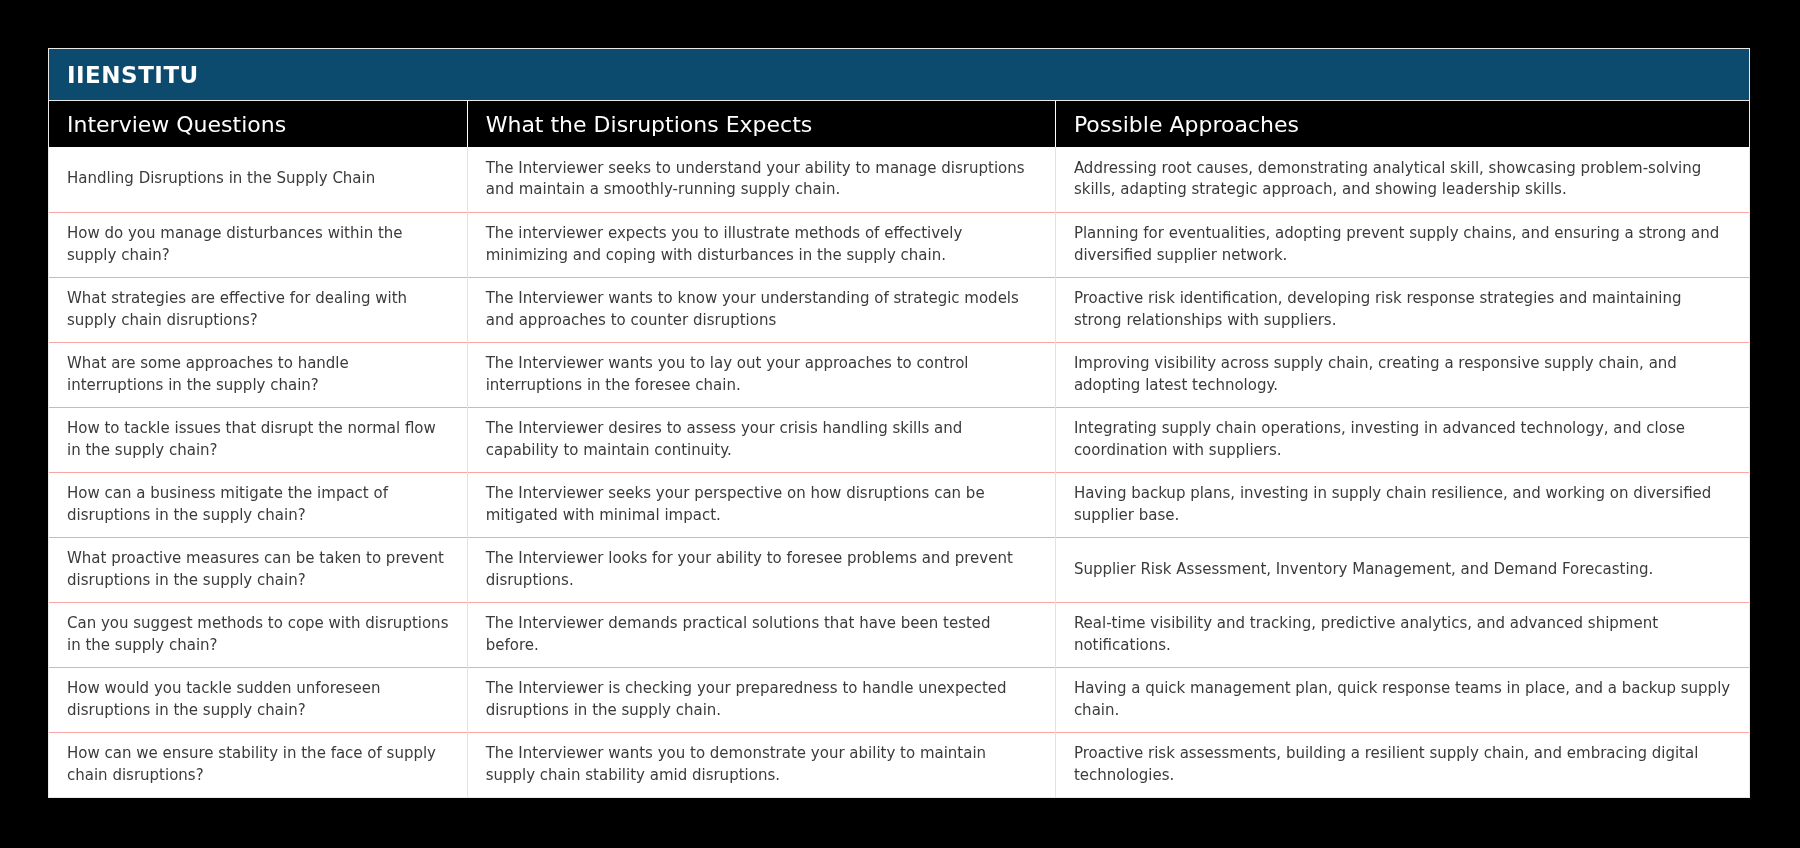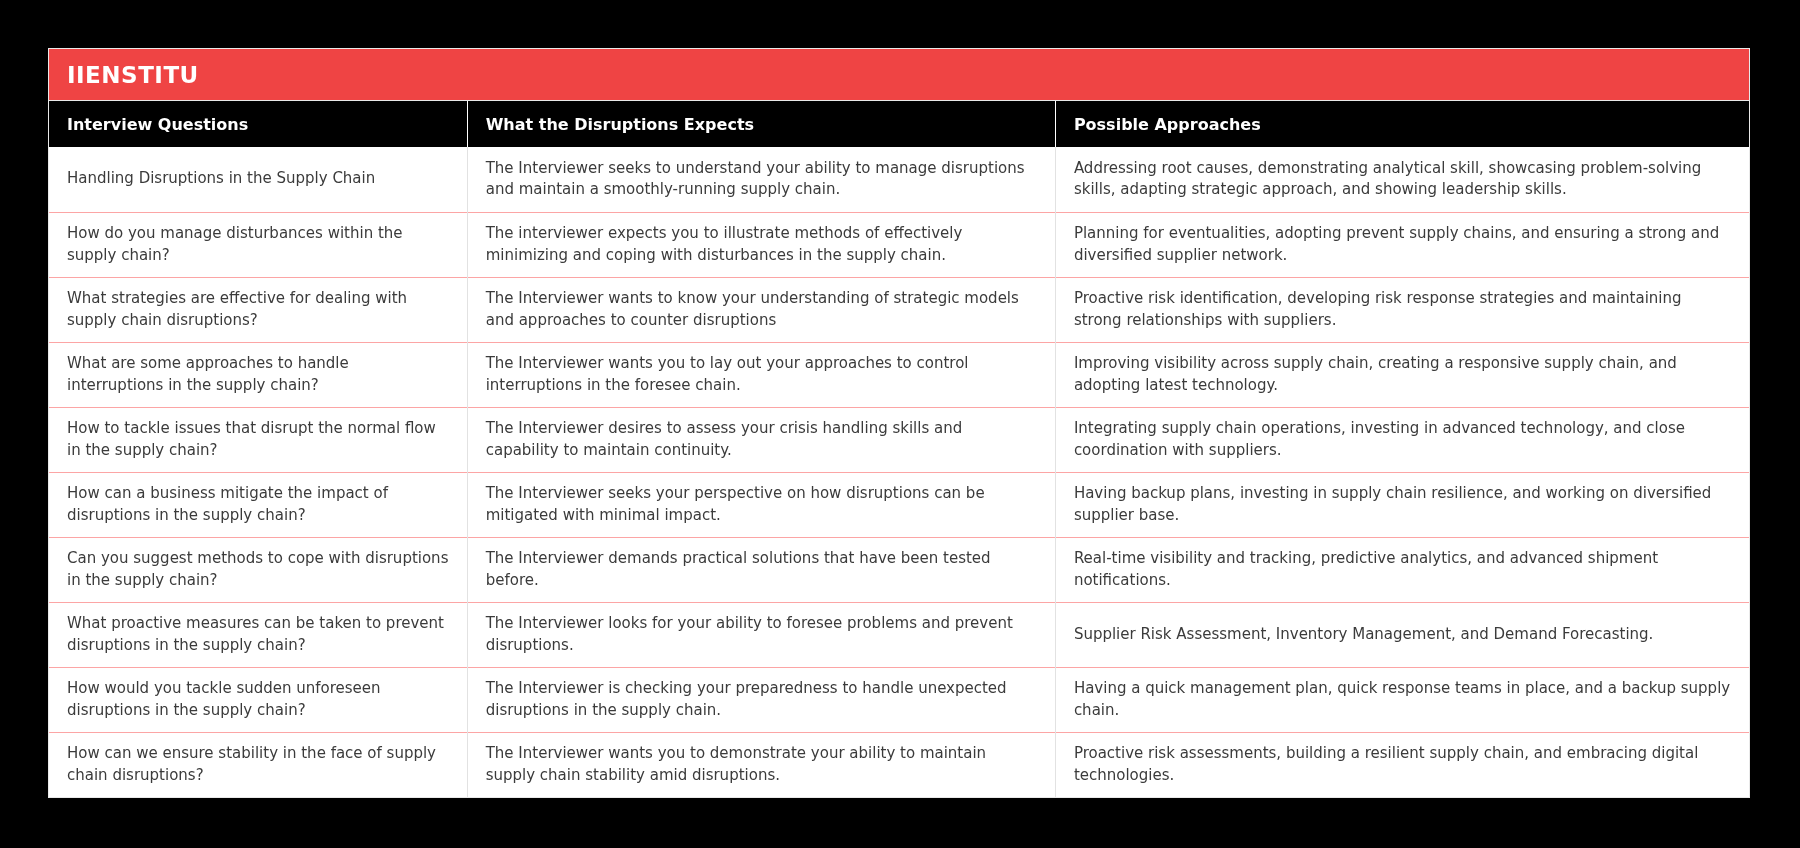--- a/index.html
+++ b/index.html
@@ -10,21 +10,21 @@
     overflow: hidden;
   }
   .table-card {
     position: absolute;
     left: 48px; top: 48px;
     width: 1702px;
     background: #000000;
     border: 1px solid #e9e9e9;
   }
   .brand-bar {
-    background: #ef4444;
+    background: #0c4a6e;
     color: #ffffff;
     padding: 13px 18px 12px 18px;
     border-bottom: 1px solid #e9e9e9;
   }
   .brand-title {
     font-size: 23px;
     font-weight: 700;
     letter-spacing: 0.5px;
   }
   table {
@@ -32,22 +32,22 @@
     border-collapse: collapse;
     table-layout: fixed;
   }
   col.c1 { width: 24.6%; }
   col.c2 { width: 34.6%; }
   col.c3 { width: 40.8%; }
   thead th {
     background: #000000;
     color: #ffffff;
     text-align: left;
-    font-size: 16px;
-    font-weight: 700;
+    font-size: 22px;
+    font-weight: 400;
     height: 46px;
     padding: 6px 18px;
     vertical-align: middle;
     border-right: 1px solid #ffffff;
   }
   thead th:last-child { border-right: none; }
   tbody td {
     background: #ffffff;
     color: #3b3b3b;
     font-size: 15px;
@@ -113,29 +113,29 @@
     <td>Integrating supply chain operations, investing in advanced technology, and close coordination with suppliers.</td>
   </tr>
 
   <tr>
     <td>How can a business mitigate the impact of disruptions in the supply chain?</td>
     <td>The Interviewer seeks your perspective on how disruptions can be mitigated with minimal impact.</td>
     <td>Having backup plans, investing in supply chain resilience, and working on diversified supplier base.</td>
   </tr>
 
   <tr>
+    <td>What proactive measures can be taken to prevent disruptions in the supply chain?</td>
+    <td>The Interviewer looks for your ability to foresee problems and prevent disruptions.</td>
+    <td>Supplier Risk Assessment, Inventory Management, and Demand Forecasting.</td>
+  </tr>
+
+  <tr>
     <td>Can you suggest methods to cope with disruptions in the supply chain?</td>
     <td>The Interviewer demands practical solutions that have been tested before.</td>
     <td>Real-time visibility and tracking, predictive analytics, and advanced shipment notifications.</td>
-  </tr>
-
-  <tr>
-    <td>What proactive measures can be taken to prevent disruptions in the supply chain?</td>
-    <td>The Interviewer looks for your ability to foresee problems and prevent disruptions.</td>
-    <td>Supplier Risk Assessment, Inventory Management, and Demand Forecasting.</td>
   </tr>
 
   <tr>
     <td>How would you tackle sudden unforeseen disruptions in the supply chain?</td>
     <td>The Interviewer is checking your preparedness to handle unexpected disruptions in the supply chain.</td>
     <td>Having a quick management plan, quick response teams in place, and a backup supply chain.</td>
   </tr>
 
   <tr>
     <td>How can we ensure stability in the face of supply chain disruptions?</td>

